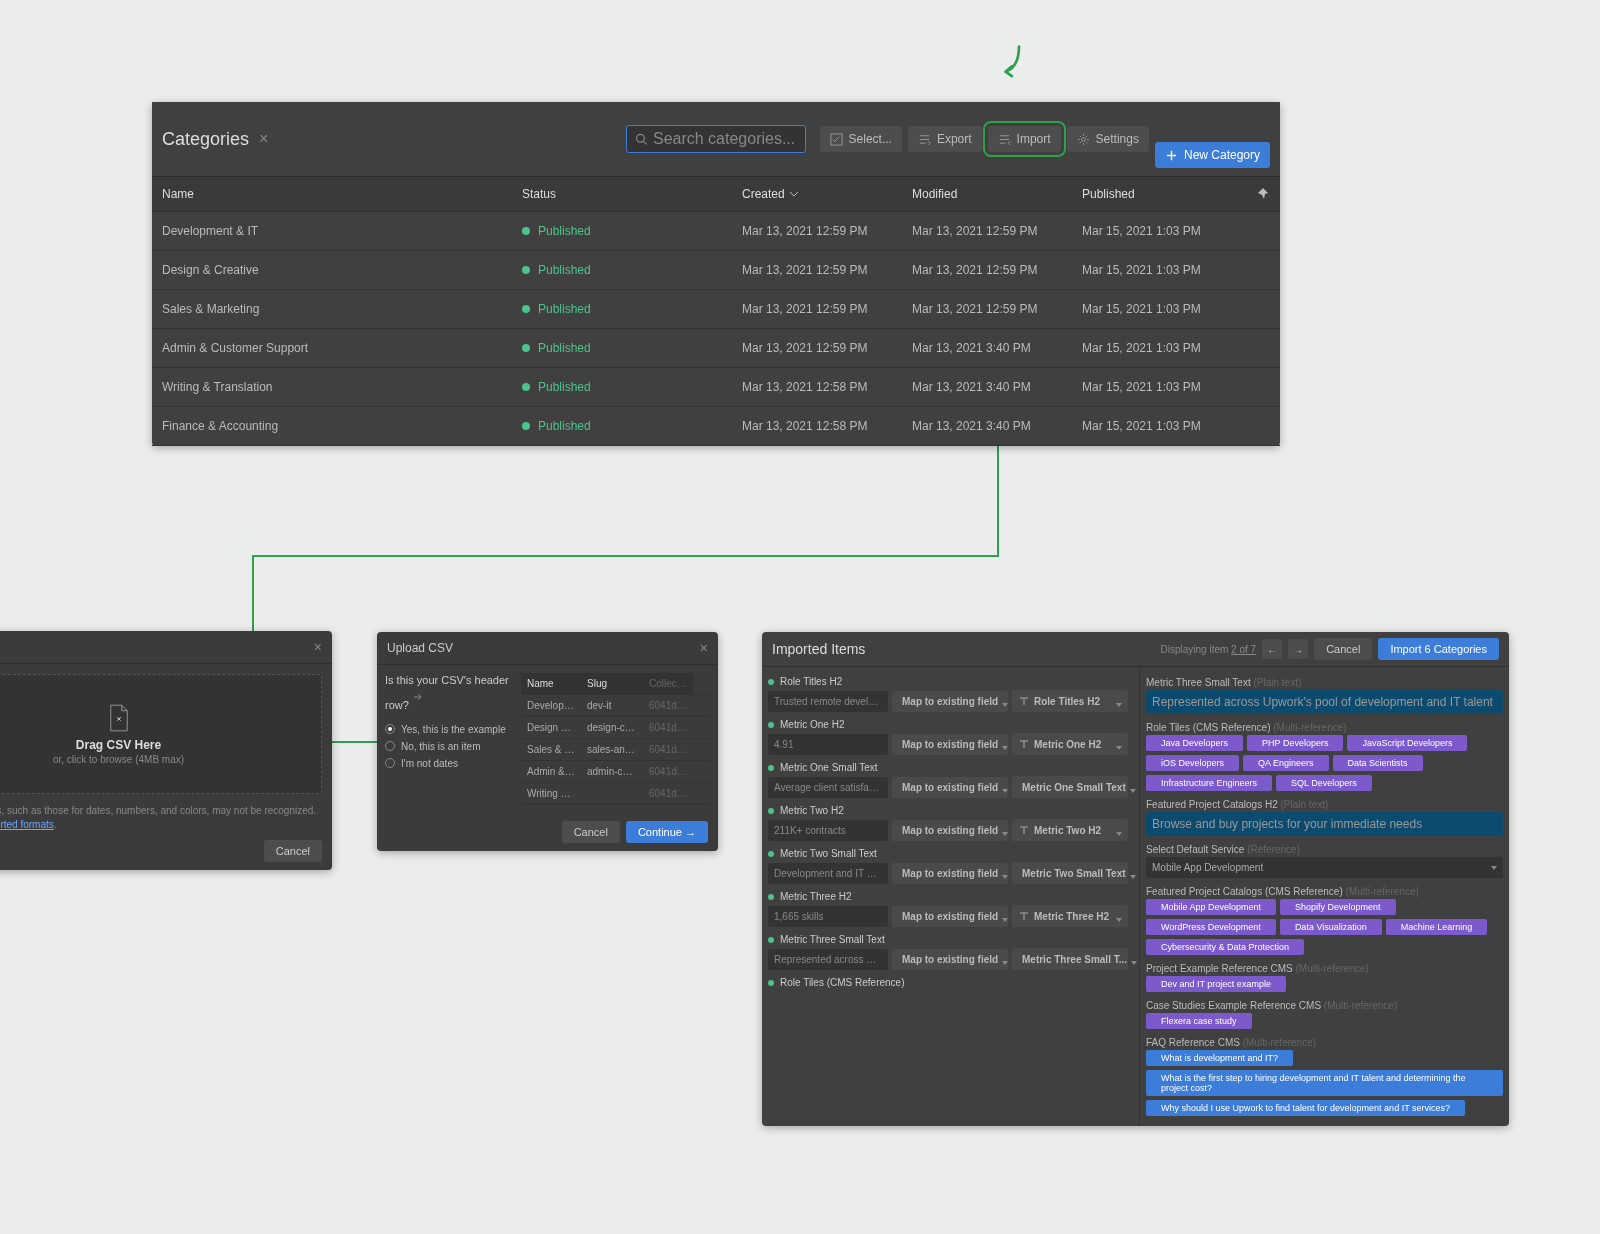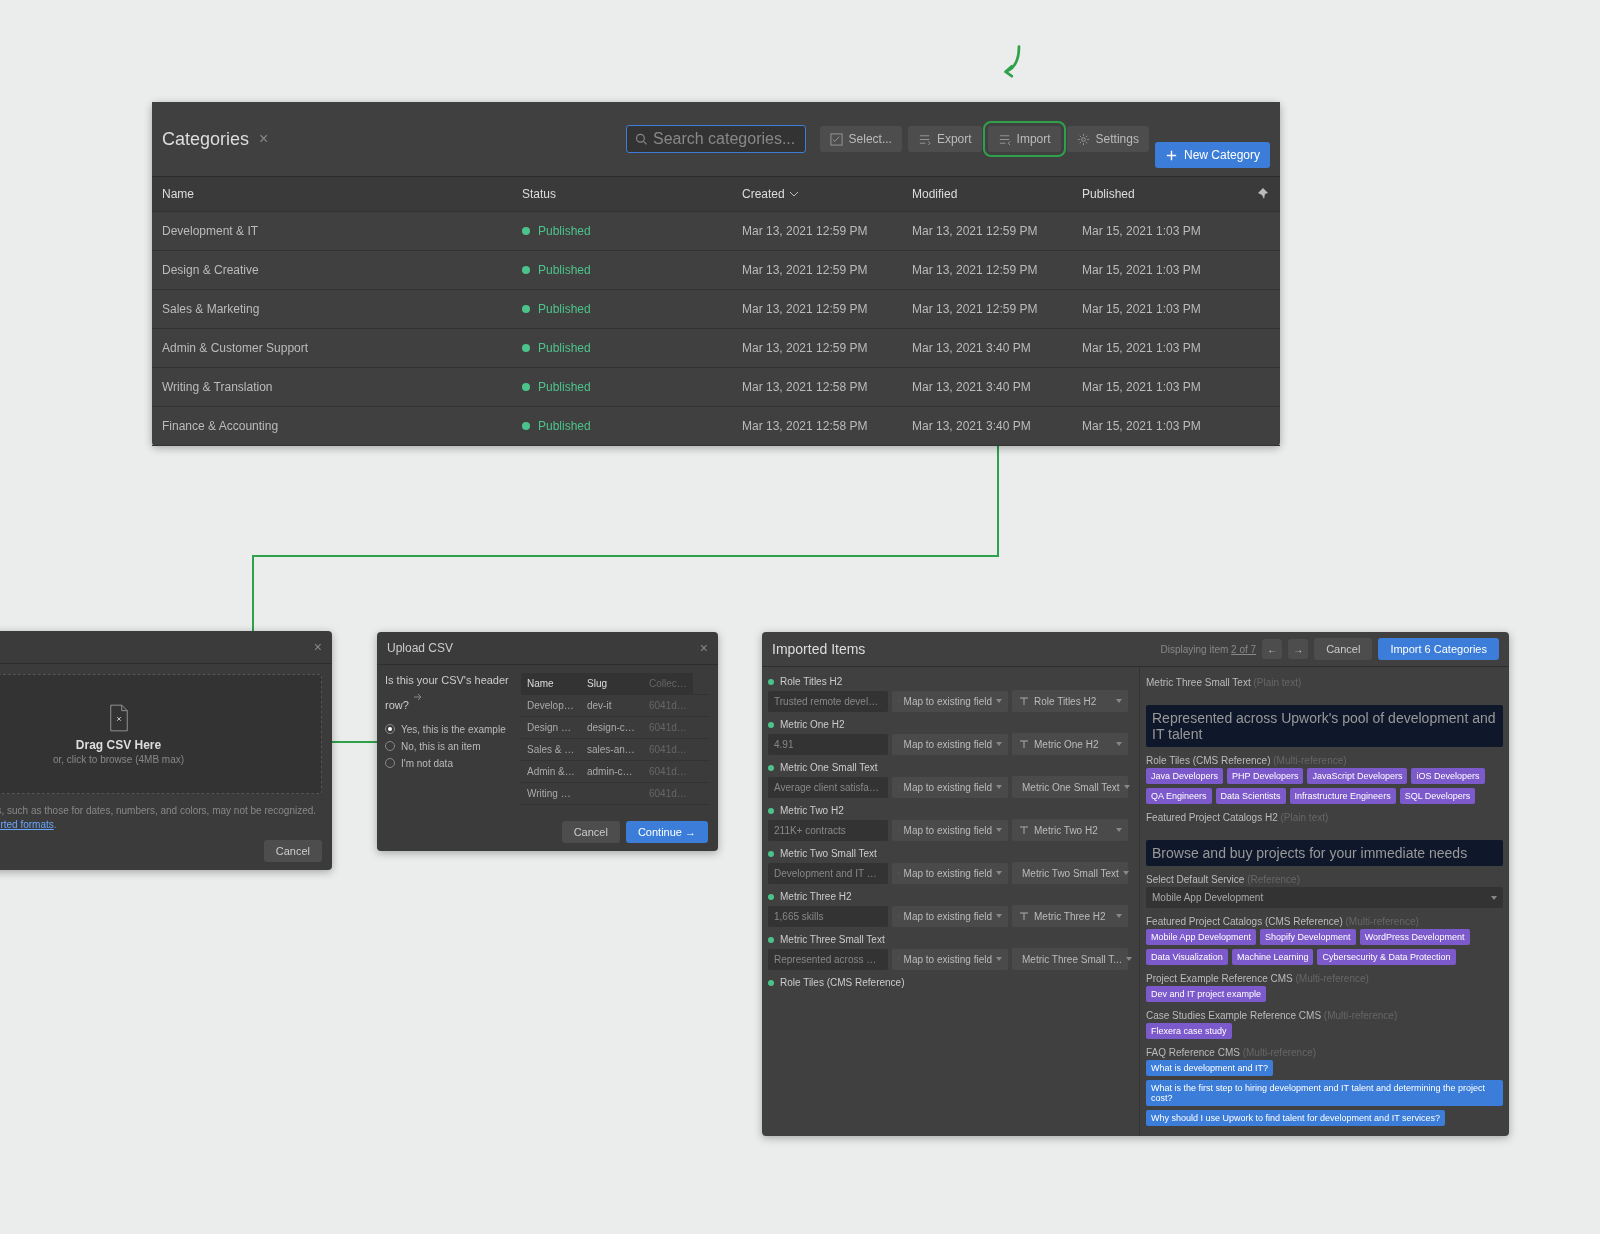--- a/index.html
+++ b/index.html
@@ -333,24 +333,25 @@
     white-space:nowrap;
     text-overflow:ellipsis;
   }
   .map-drop, .right-drop {
     background:#4a4a4a;
     padding:5px 6px;
     font-size:10px;
     color:#bbb;
     border-radius:2px;
     display:flex;
-    align-items:center;
+    align-items:flex-end;
     gap:4px;
     white-space:nowrap;
     position:relative;
+    font-weight:bold;
   }
   .map-drop { width: 116px; }
   .right-drop { width: 116px; }
   .drop-caret {
     margin-left:auto;
     border-left:3px solid transparent;
     border-right:3px solid transparent;
     border-top:4px solid #888;
   }
   .arrow-mini { width:10px; height:10px; }
@@ -359,39 +360,38 @@
   }
 
   
   .rlabel {
     font-size:10px;
     color:#bbb;
     padding: 4px 0 2px 0;
   }
   .rlabel .hint { color:#666; }
   .rreadonly {
-    background:#0f172a;
+    background:#0c4a6e;
     padding:5px 6px;
-    font-size:14px;
+    font-size:12px;
     color:#999;
     border-radius:2px;
     margin-bottom:4px;
-    margin-top:15px;
   }
   .tag-wrap {
     display:flex;
     flex-wrap:wrap;
     gap:4px;
     margin-bottom:4px;
   }
   .tag {
     background:#7d5acc;
     color:#fff;
     font-size:9px;
-    padding:3px 5px;
+    padding:3px 15px;
     border-radius:2px;
   }
   .tag.blue { background:#3b7dd8; }
   .rselect {
     background:#333;
     padding:5px 6px;
     font-size:10px;
     color:#aaa;
     border-radius:2px;
     margin-bottom:4px;
@@ -579,21 +579,21 @@
       <div class="radio-row">
         <span class="r checked"></span>
         <span>Yes, this is the example</span>
       </div>
       <div class="radio-row">
         <span class="r"></span>
         <span>No, this is an item</span>
       </div>
       <div class="radio-row">
         <span class="r"></span>
-        <span>I'm not data</span>
+        <span>I'm not dates</span>
       </div>
     </div>
     <div class="preview-table">
       <div class="prow head">
         <div class="pc1">Name</div>
         <div class="pc2">Slug</div>
         <div class="pc3">Collection ID</div>
       </div>
       <div id="preview-rows">
           <div class="prow">

